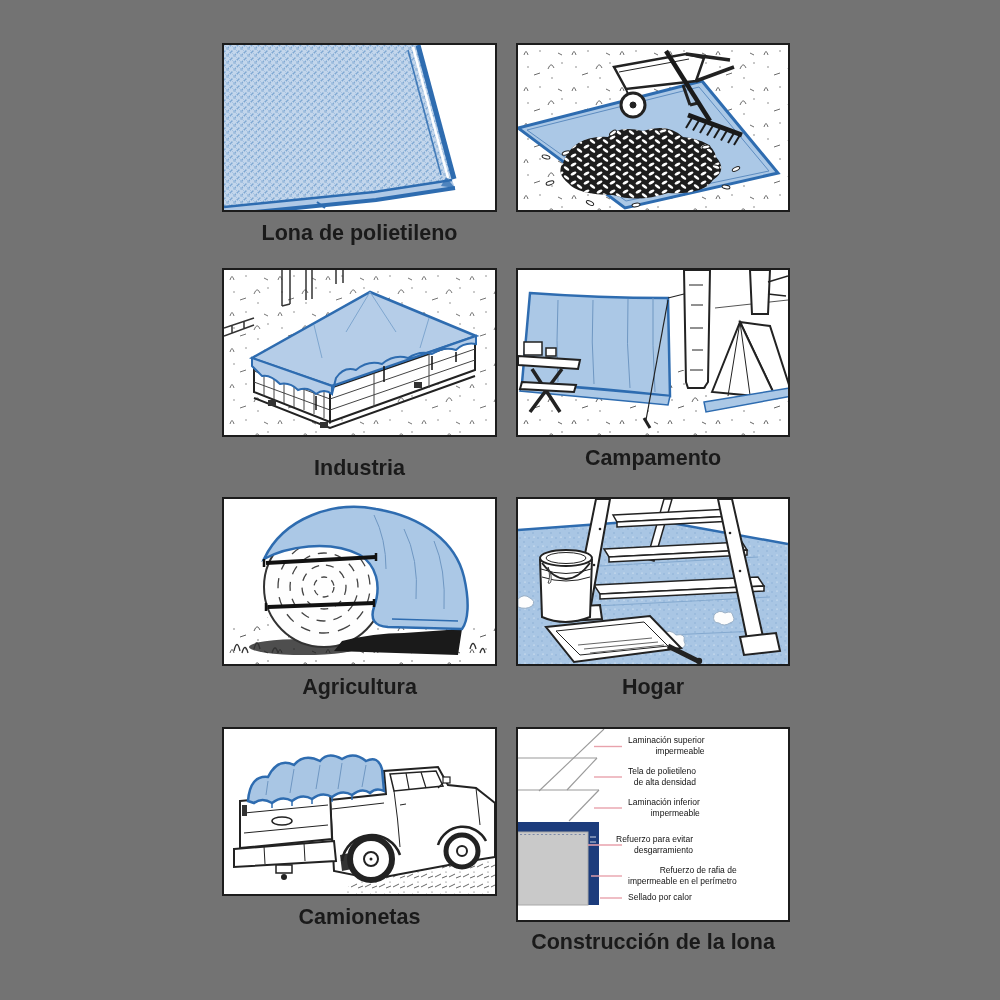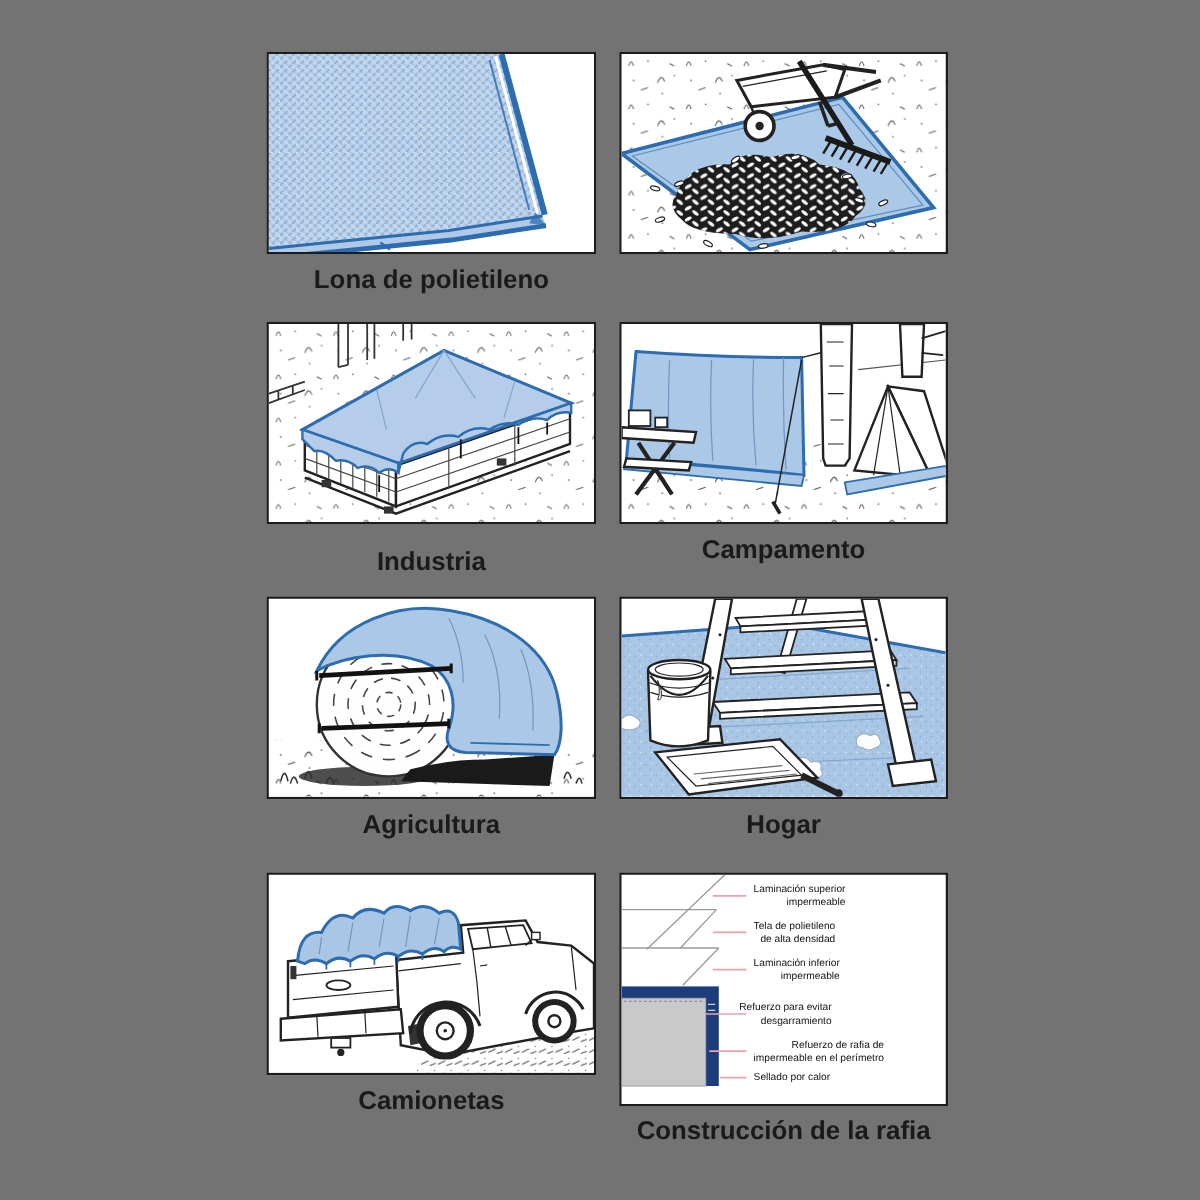--- a/index.html
+++ b/index.html
@@ -406,15 +406,15 @@
     <div class="clabel" style="left:98px;top:105px;">
       <span>Refuerzo para evitar</span><br><span>desgarramiento</span>
     </div>
     <div class="clabel" style="left:110px;top:136px;">
       <span>Refuerzo de rafia de</span><br><span>impermeable en el perímetro</span>
     </div>
     <div class="clabel" style="left:110px;top:163px;">
       <span>Sellado por calor</span>
     </div>
   </div>
-  <div class="caption" style="left:516px;top:929px;width:274px;">Construcción de la rafia</div>
+  <div class="caption" style="left:516px;top:929px;width:274px;">Construcción de la lona</div>
 
 </div>
 
 </body></html>

